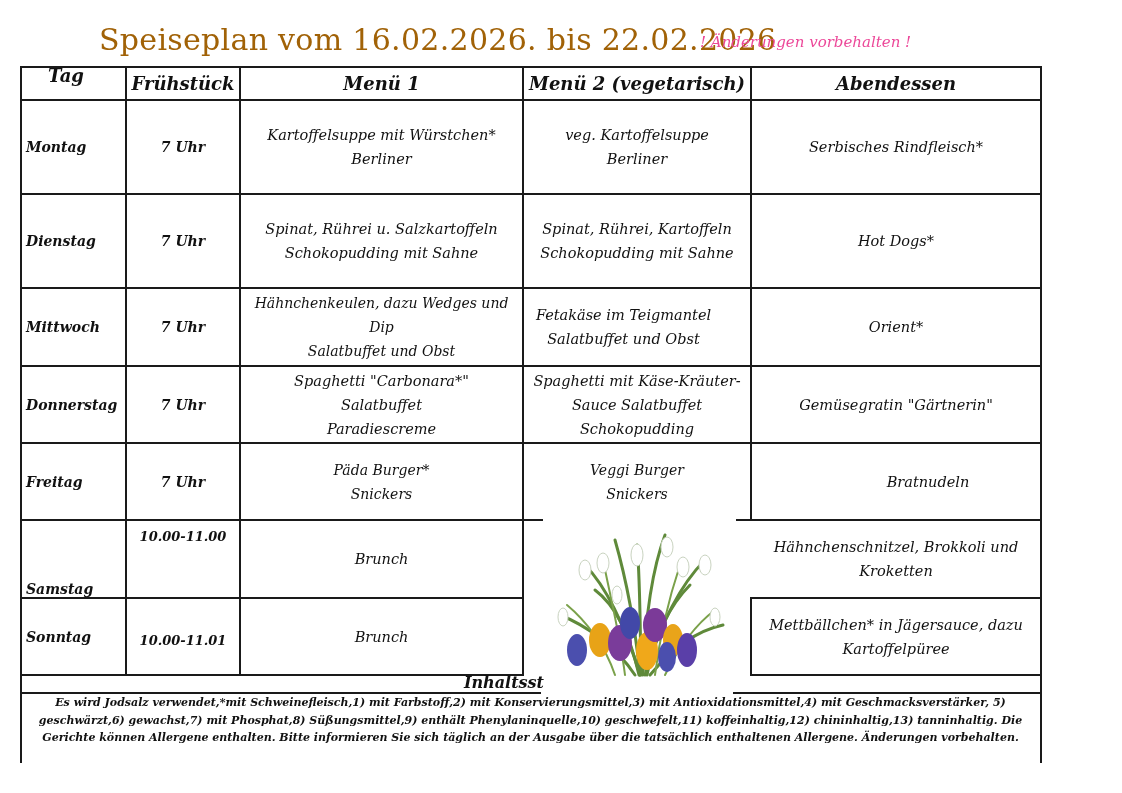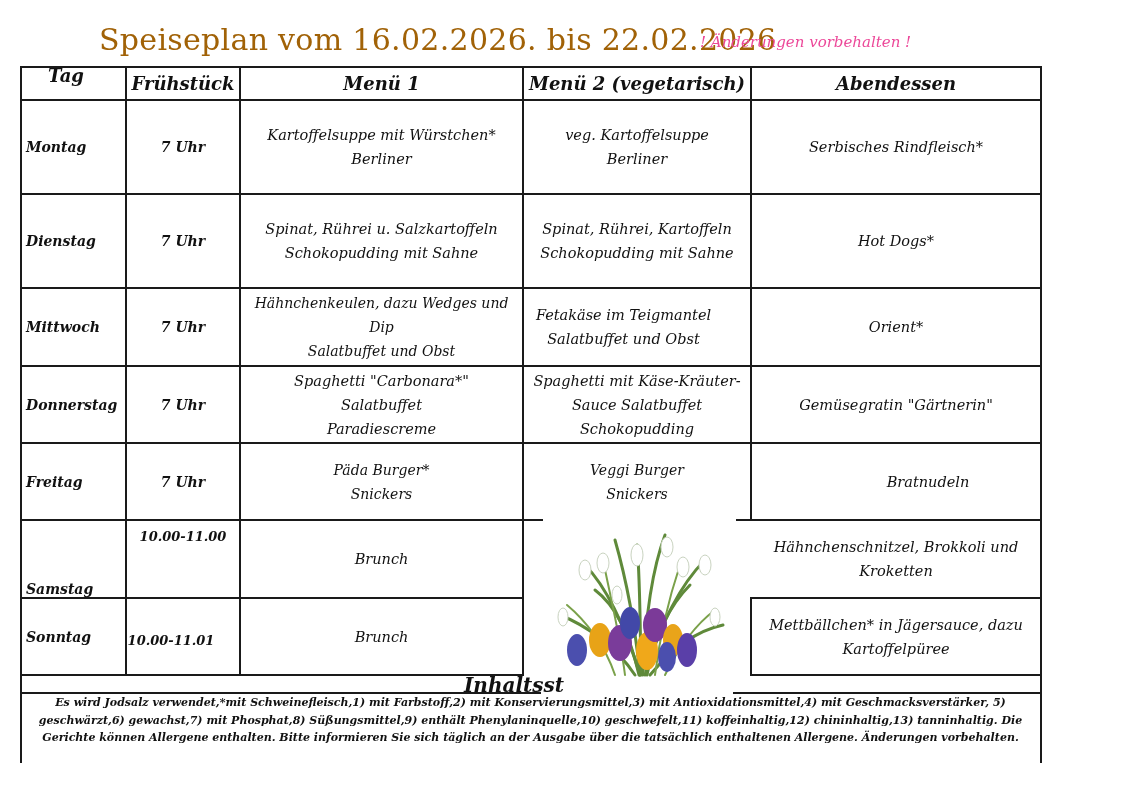--- a/index.html
+++ b/index.html
@@ -15,21 +15,21 @@
   .vline { width:2px; }
 
   .cell { position:absolute; display:flex; align-items:center; justify-content:center;
           text-align:center; font-style:italic; font-size:14.5px; line-height:24px;
           box-sizing:border-box; padding:0 4px; white-space:pre-line; }
   .cell.left { justify-content:flex-start; text-align:left; padding-left:4px; }
   .hdr { font-size:18px; font-weight:bold; font-style:italic; }
   .day { font-size:14px; font-weight:bold; font-style:italic; }
   .time { font-size:14px; font-weight:bold; font-style:italic; }
 
-  .inhalt-title { position:absolute; left:464px; top:673px; font-size:20px; font-weight:bold;
+  .inhalt-title { position:absolute; left:464px; top:673px; font-size:16px; font-weight:bold;
                   font-style:italic; }
   .footnote { position:absolute; left:28px; top:694px; width:1005px; text-align:center;
               font-size:11px; font-weight:bold; font-style:italic; line-height:17.5px; }
 
   .flowers { position:absolute; left:555px; top:525px; width:170px; height:155px; }
 </style>
 </head>
 <body>
 
 <div class="title">Speiseplan vom 16.02.2026. bis 22.02.2026</div>
@@ -112,21 +112,21 @@
 Snickers</div>
   <div class="cell" style="left:752px; top:444px; width:288px; height:75px;margin-left:32px;">Bratnudeln</div>
 
   <div class="cell left day" style="left:22px; top:535px; width:103px; height:76px;margin-top:16px;">Samstag</div>
   <div class="cell time" style="left:127px; top:499px; width:112px; height:76px; font-size:13px;">10.00-11.00</div>
   <div class="cell" style="left:241px; top:521px; width:281px; height:76px;">Brunch</div>
   <div class="cell" style="left:752px; top:521px; width:288px; height:76px;">Hähnchenschnitzel, Brokkoli und
 Kroketten</div>
 
   <div class="cell left day" style="left:22px; top:599px; width:103px; height:75px;">Sonntag</div>
-  <div class="cell time" style="left:115px; top:599px; width:112px; height:84px; font-size:13px;">10.00-11.01</div>
+  <div class="cell time" style="left:127px; top:599px; width:112px; height:84px; font-size:13px;">10.00-11.01</div>
   <div class="cell" style="left:241px; top:599px; width:281px; height:75px;">Brunch</div>
   <div class="cell" style="left:752px; top:599px; width:288px; height:75px;">Mettbällchen* in Jägersauce, dazu
 Kartoffelpüree</div>
 </div>
 
 <svg class="flowers" viewBox="0 0 170 155" xmlns="http://www.w3.org/2000/svg">
 
   <g stroke="#5f8a3a" stroke-width="3" fill="none" stroke-linecap="round">
     <path d="M85 150 C70 100 50 60 30 40"></path>
     <path d="M85 150 C80 100 70 50 60 15"></path>

